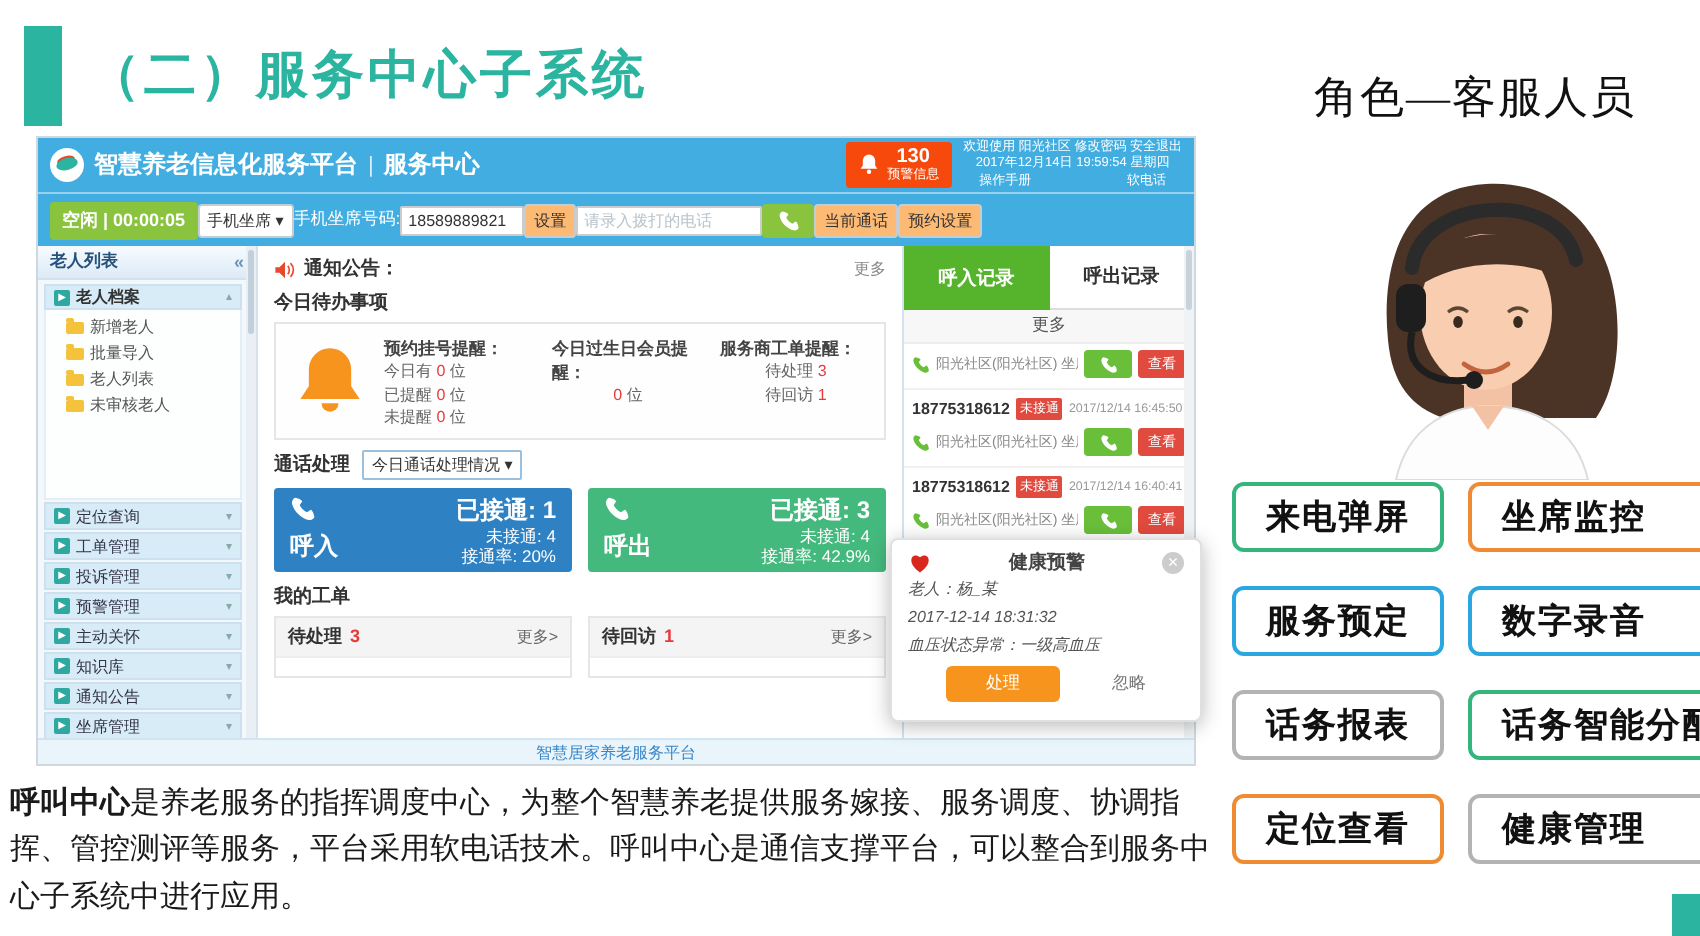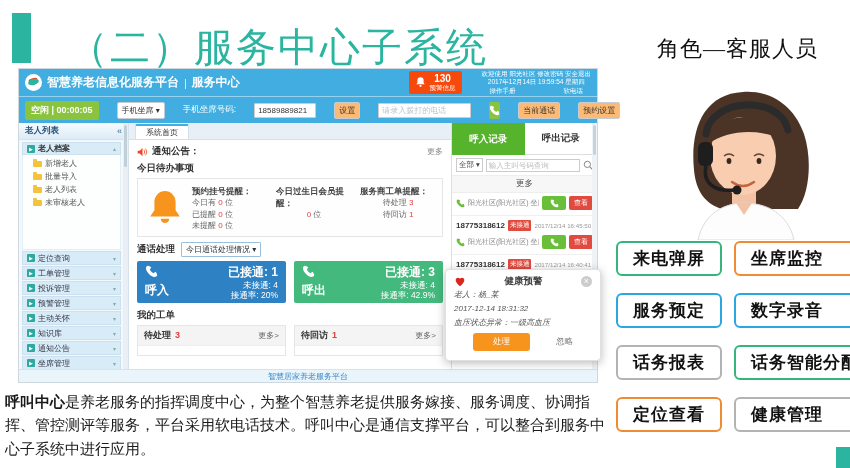--- a/index.html
+++ b/index.html
@@ -2,21 +2,21 @@
 <html><head>
 <meta charset="utf-8">
 <style>
   * { margin:0; padding:0; box-sizing:border-box; }
   html,body { background:#fff; }
   body { font-family:"Liberation Sans","DejaVu Sans",sans-serif; }
   .slide { position:relative; width:850px; height:468px; background:#fff; overflow:hidden; }
 
   
   .accent-bar { position:absolute; left:12px; top:13px; width:19px; height:50px; background:#2bb5a0; }
-  .slide-title { position:absolute; left:44px; top:20px; font-size:40px; font-weight:normal; color:#2bb5a0; letter-spacing:2px;margin-left:24px; }
+  .slide-title { position:absolute; left:44px; top:20px; font-size:26px; font-weight:bold; color:#2bb5a0; letter-spacing:2px; }
   .role-title { position:absolute; left:625px; top:34px; width:225px; text-align:center; font-family:"Liberation Serif","DejaVu Serif",serif; font-size:22px; color:#111; letter-spacing:1px; }
   .description { position:absolute; left:5px; top:390px; width:600px; font-size:15px; line-height:1.55; color:#1a1a1a; }
   .description b { font-weight:bold; }
   .corner-square { position:absolute; right:0; bottom:0; width:14px; height:21px; background:#2bb5a0; }
 
   
   .agent { position:absolute; left:648px; top:82px; width:195px; height:158px; }
 
   
   .features { position:absolute; left:616px; top:241px; display:grid; grid-template-columns:auto auto; column-gap:12px; row-gap:17px; }
@@ -24,28 +24,28 @@
 
   
   .app { position:absolute; left:18px; top:68px; width:580px; height:315px; border:1px solid #cfd8de; background:#fff; display:flex; flex-direction:column; font-size:9px; }
 
   .app-header { height:27px; background:#41ade0; display:flex; align-items:center; padding:0 6px; color:#fff; flex:none; }
   .logo { width:17px; height:17px; border-radius:50%; background:#fff; margin-right:5px; flex:none; position:relative; overflow:hidden; }
   .logo::after { content:""; position:absolute; left:3px; top:5px; width:11px; height:6px; border-radius:50%; background:#2bb5a0; transform:rotate(-15deg); box-shadow:0 -2px 0 -1px #e8492a; }
   .brand { font-size:12px; font-weight:bold; white-space:nowrap; }
   .brand-sep { margin:0 5px; opacity:.8; font-size:11px; }
   .hdr-spacer { flex:1; }
-  .alert-box { background:#f8490d; border-radius:2px; display:flex; align-items:center; gap:4px; padding:2px 6px; margin-right:20px; }
+  .alert-box { background:#f8490d; border-radius:2px; display:flex; align-items:center; gap:4px; padding:2px 6px; margin-right:6px; }
   .alert-col { display:flex; flex-direction:column; align-items:center; line-height:1.1; }
   .alert-count { font-size:10px; font-weight:bold; }
   .alert-label { font-size:6.5px; }
   .hdr-info { font-size:6.5px; line-height:8.5px; text-align:center; white-space:nowrap; }
   .hdr-links { display:flex; justify-content:space-between; padding:0 8px; }
 
-  .app-toolbar { height:27px; background:#41ade0; border-top:1px solid rgba(255,255,255,.45); display:flex; align-items:center; gap:18px; padding:0 6px; flex:none; }
+  .app-toolbar { height:27px; background:#41ade0; border-top:1px solid rgba(255,255,255,.45); display:flex; align-items:center; gap:0; padding:0 6px; flex:none; }
   .status-pill { background:#8ac43f; color:#fff; font-size:9px; font-weight:bold; padding:3px 6px; border-radius:2px; white-space:nowrap; }
   .tb-select, .tb-btn { background:#fdba74; border:1px solid #c5ccd2; font-size:8px; color:#333; padding:2px 4px; border-radius:2px; white-space:nowrap; }
   .tb-select { background:#fff; }
   .tb-label { color:#fff; font-size:8.5px; white-space:nowrap; }
   .tb-input { height:15px; font-size:8px; border:1px solid #ccc; padding:0 3px; border-radius:1px; color:#333; }
   .tb-input::placeholder { color:#b9c4cc; }
   .seat-no { width:62px; }
   .dial { width:93px; }
   .phone-btn { background:#8ac43f; width:26px; height:17px; border:none; border-radius:2px; display:flex; align-items:center; justify-content:center; }
 
@@ -310,23 +310,20 @@
               <span>坐席管理</span>
               <span class="sb-chevron">▾</span>
             </div>
           </div>
         <div class="sb-scroll">
             <div class="sb-thumb"></div>
           </div>
       </div>
 
       <div class="main">
-        <div class="tab-bar">
-          <span class="tab">系统首页</span>
-        </div>
         <div class="content">
           <div class="notice-row">
             <svg width="11" height="10" viewBox="0 0 16 14">
                 <path d="M1 5h3l4-4v12l-4-4H1z" fill="#e8492a"></path>
                 <path d="M10 4c1.5 1.5 1.5 4.5 0 6 M12 2c2.8 2.8 2.8 7.2 0 10" stroke="#e8492a" stroke-width="1.2" fill="none"></path>
               </svg>
             <span class="notice-label">通知公告：</span>
             <span class="more-link">更多</span>
           </div>
           <div class="todo-title">今日待办事项</div>
@@ -417,28 +414,20 @@
             </div>
           </div>
         </div>
       </div>
 
       <div class="rpanel">
         <div class="rp-tabs">
           <div class="rp-tab active">呼入记录</div>
           <div class="rp-tab inactive">呼出记录</div>
         </div>
-        <div class="rp-search">
-          <span class="rp-select">全部 ▾</span>
-          <input class="rp-input" placeholder="输入主叫号码查询" style="">
-          <svg width="10" height="10" viewBox="0 0 16 16">
-              <circle cx="7" cy="7" r="5" stroke="#888" stroke-width="1.6" fill="none"></circle>
-              <path d="M11 11l4 4" stroke="#888" stroke-width="1.8"></path>
-            </svg>
-        </div>
         <div class="rp-more">更多</div>
         <div>
 
             <div>
               <div class="rec-line2">
                 <svg width="9" height="9" viewBox="0 0 16 16">
                   <path d="M3 1c2.5.3 4.4 1.6 4.6 2.2L6 5.5c.9 2 2.5 3.6 4.5 4.5l2.3-1.6c.7.2 2 2.1 2.2 4.6-.4 1-2 2-3.5 1.8C7 14 2 9 1.2 4.5 1 3 2 1.4 3 1z" fill="#6abf3a"></path>
                 </svg>
                 <span class="rec-caller">阳光社区(阳光社区) 坐席</span>
                 <button class="rec-call-btn">

